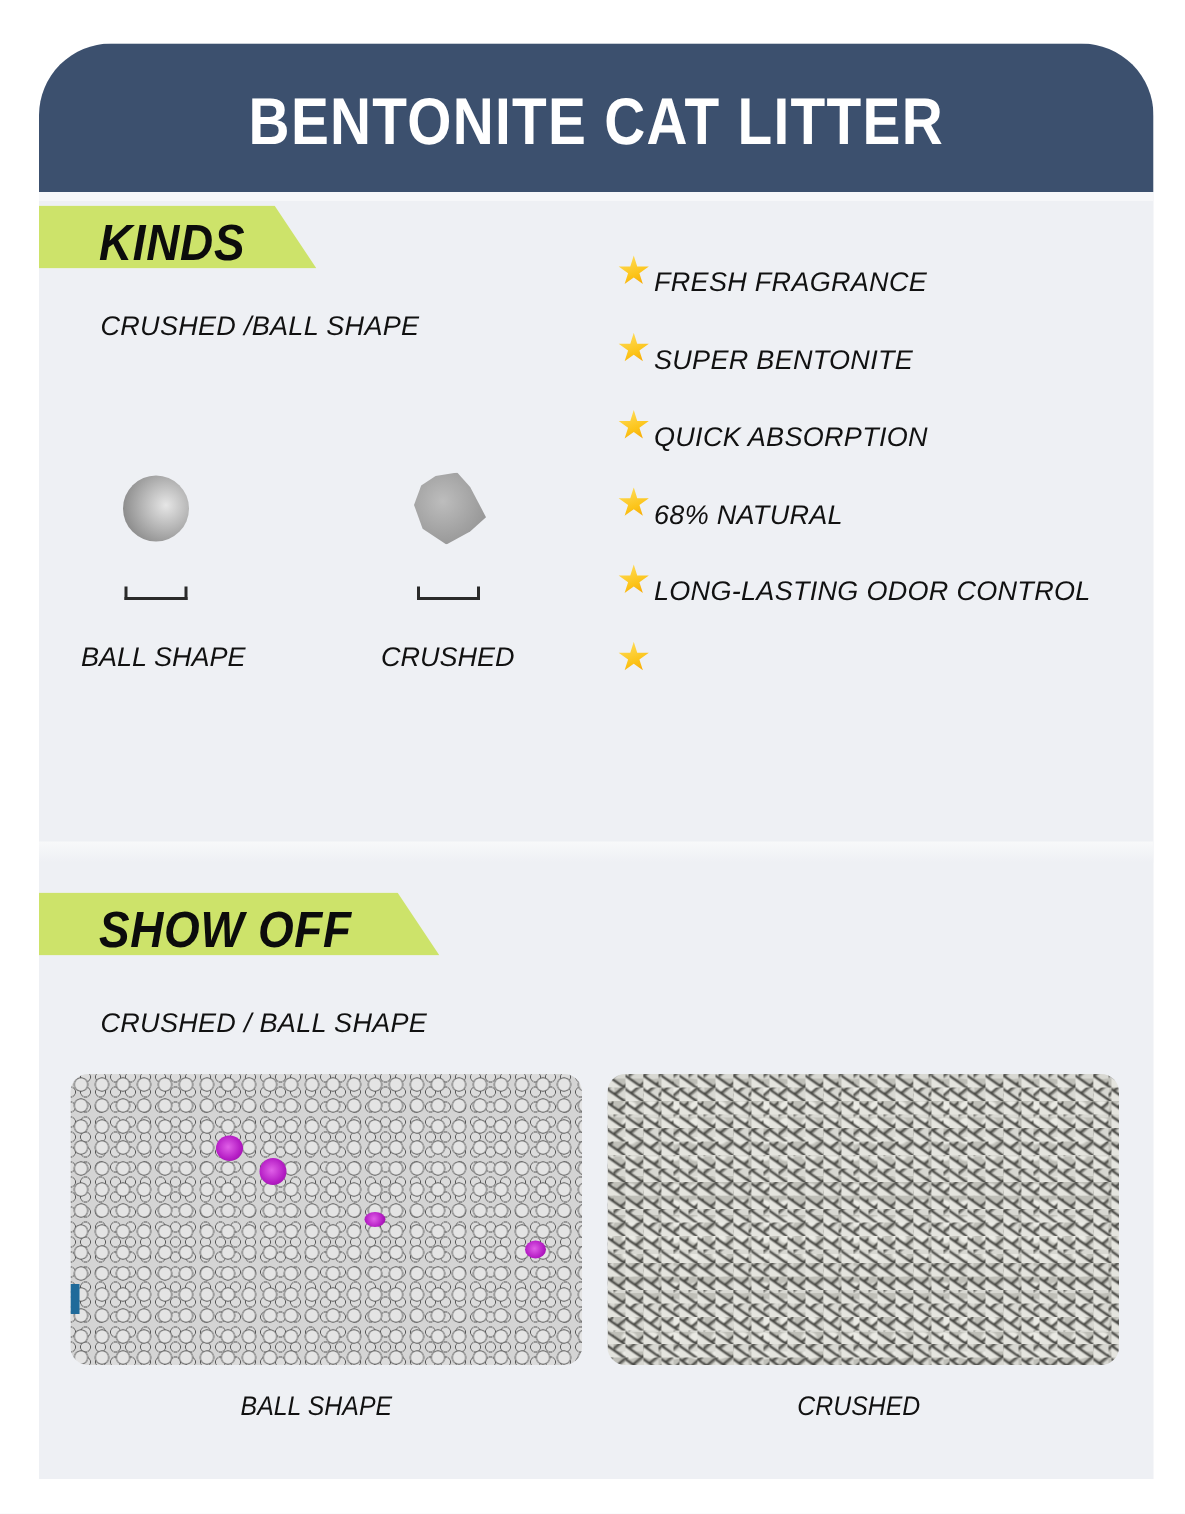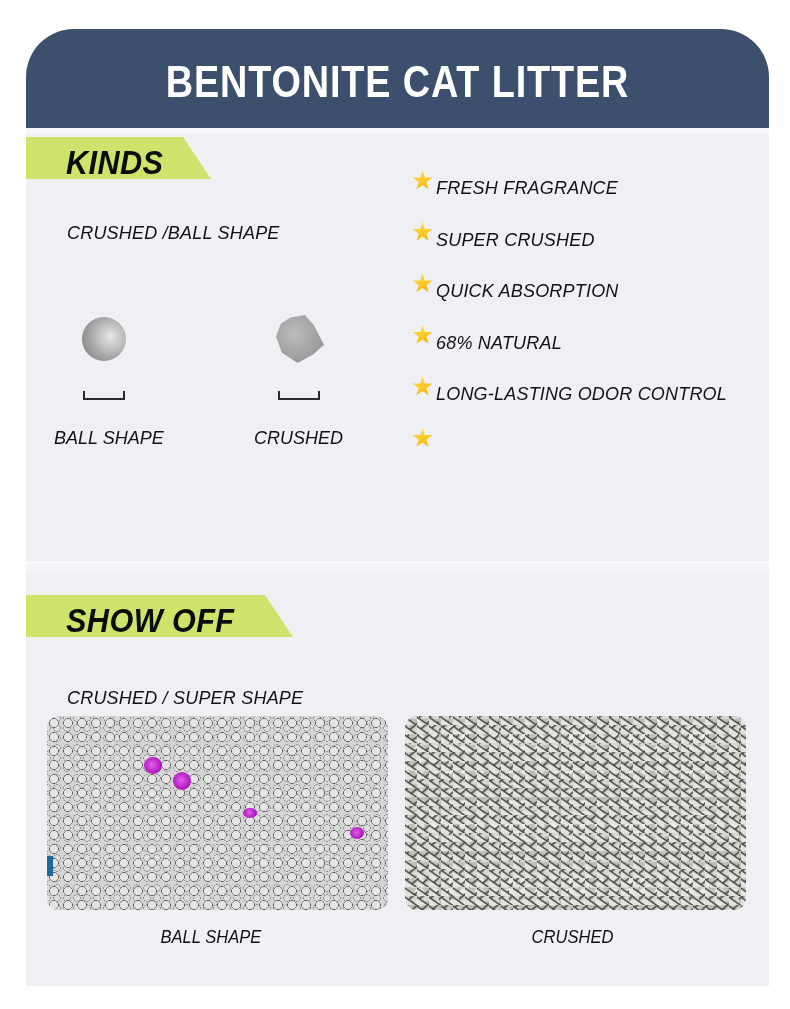--- a/index.html
+++ b/index.html
@@ -33,21 +33,21 @@
       position: absolute; left: 40px; top: 6px;
       font-family: "Liberation Sans", sans-serif; font-weight: 700; font-style: italic;
       font-size: 34px; color: #0c0c0c; letter-spacing: 0.5px;
       transform: scaleX(0.9); transform-origin: left center; display: inline-block;
     }
     .tag-kinds { top: 108px; width: 185px; }
     .tag-show { top: 566px; width: 267px; }
 
     .subtitle {
       position: absolute; left: 41px;
-      font-style: italic; font-size: 18px; color: #111; letter-spacing: 0.2px; margin-top: 16px;
+      font-style: italic; font-size: 18px; color: #111; letter-spacing: 0.2px;
     }
     .sub-kinds { top: 178px; }
     .sub-show { top: 643px; }
 
     .sample {
       position: absolute; text-align: center;
     }
     .sample .label {
       font-style: italic; font-size: 18px; color: #111; white-space: nowrap;
     }
@@ -149,21 +149,21 @@
     <div class="label">CRUSHED</div>
   </div>
 
   <ul class="features">
     <li>
         <span class="star"></span>
         <span class="text">FRESH FRAGRANCE</span>
       </li>
     <li>
         <span class="star"></span>
-        <span class="text">SUPER CRUSHED</span>
+        <span class="text">SUPER BENTONITE</span>
       </li>
     <li>
         <span class="star"></span>
         <span class="text">QUICK ABSORPTION</span>
       </li>
     <li>
         <span class="star"></span>
         <span class="text">68% NATURAL</span>
       </li>
     <li>
@@ -173,21 +173,21 @@
     <li>
         <span class="star"></span>
       </li>
   </ul>
 
   <div class="divider"></div>
 
   <div class="tag tag-show">
     <span>SHOW OFF</span>
   </div>
-  <div class="subtitle sub-show">CRUSHED / SUPER SHAPE</div>
+  <div class="subtitle sub-show">CRUSHED / BALL SHAPE</div>
 
   <div class="photo photo-ball">
     <div class="pellet" style="left:97px; top:41px; width:18px; height:17px;"></div>
     <div class="pellet" style="left:126px; top:56px; width:18px; height:18px;"></div>
     <div class="pellet" style="left:196px; top:92px; width:14px; height:10px;"></div>
     <div class="pellet" style="left:303px; top:111px; width:14px; height:12px;"></div>
     <div class="blue-bit"></div>
   </div>
   <div class="photo photo-crushed"></div>
 

